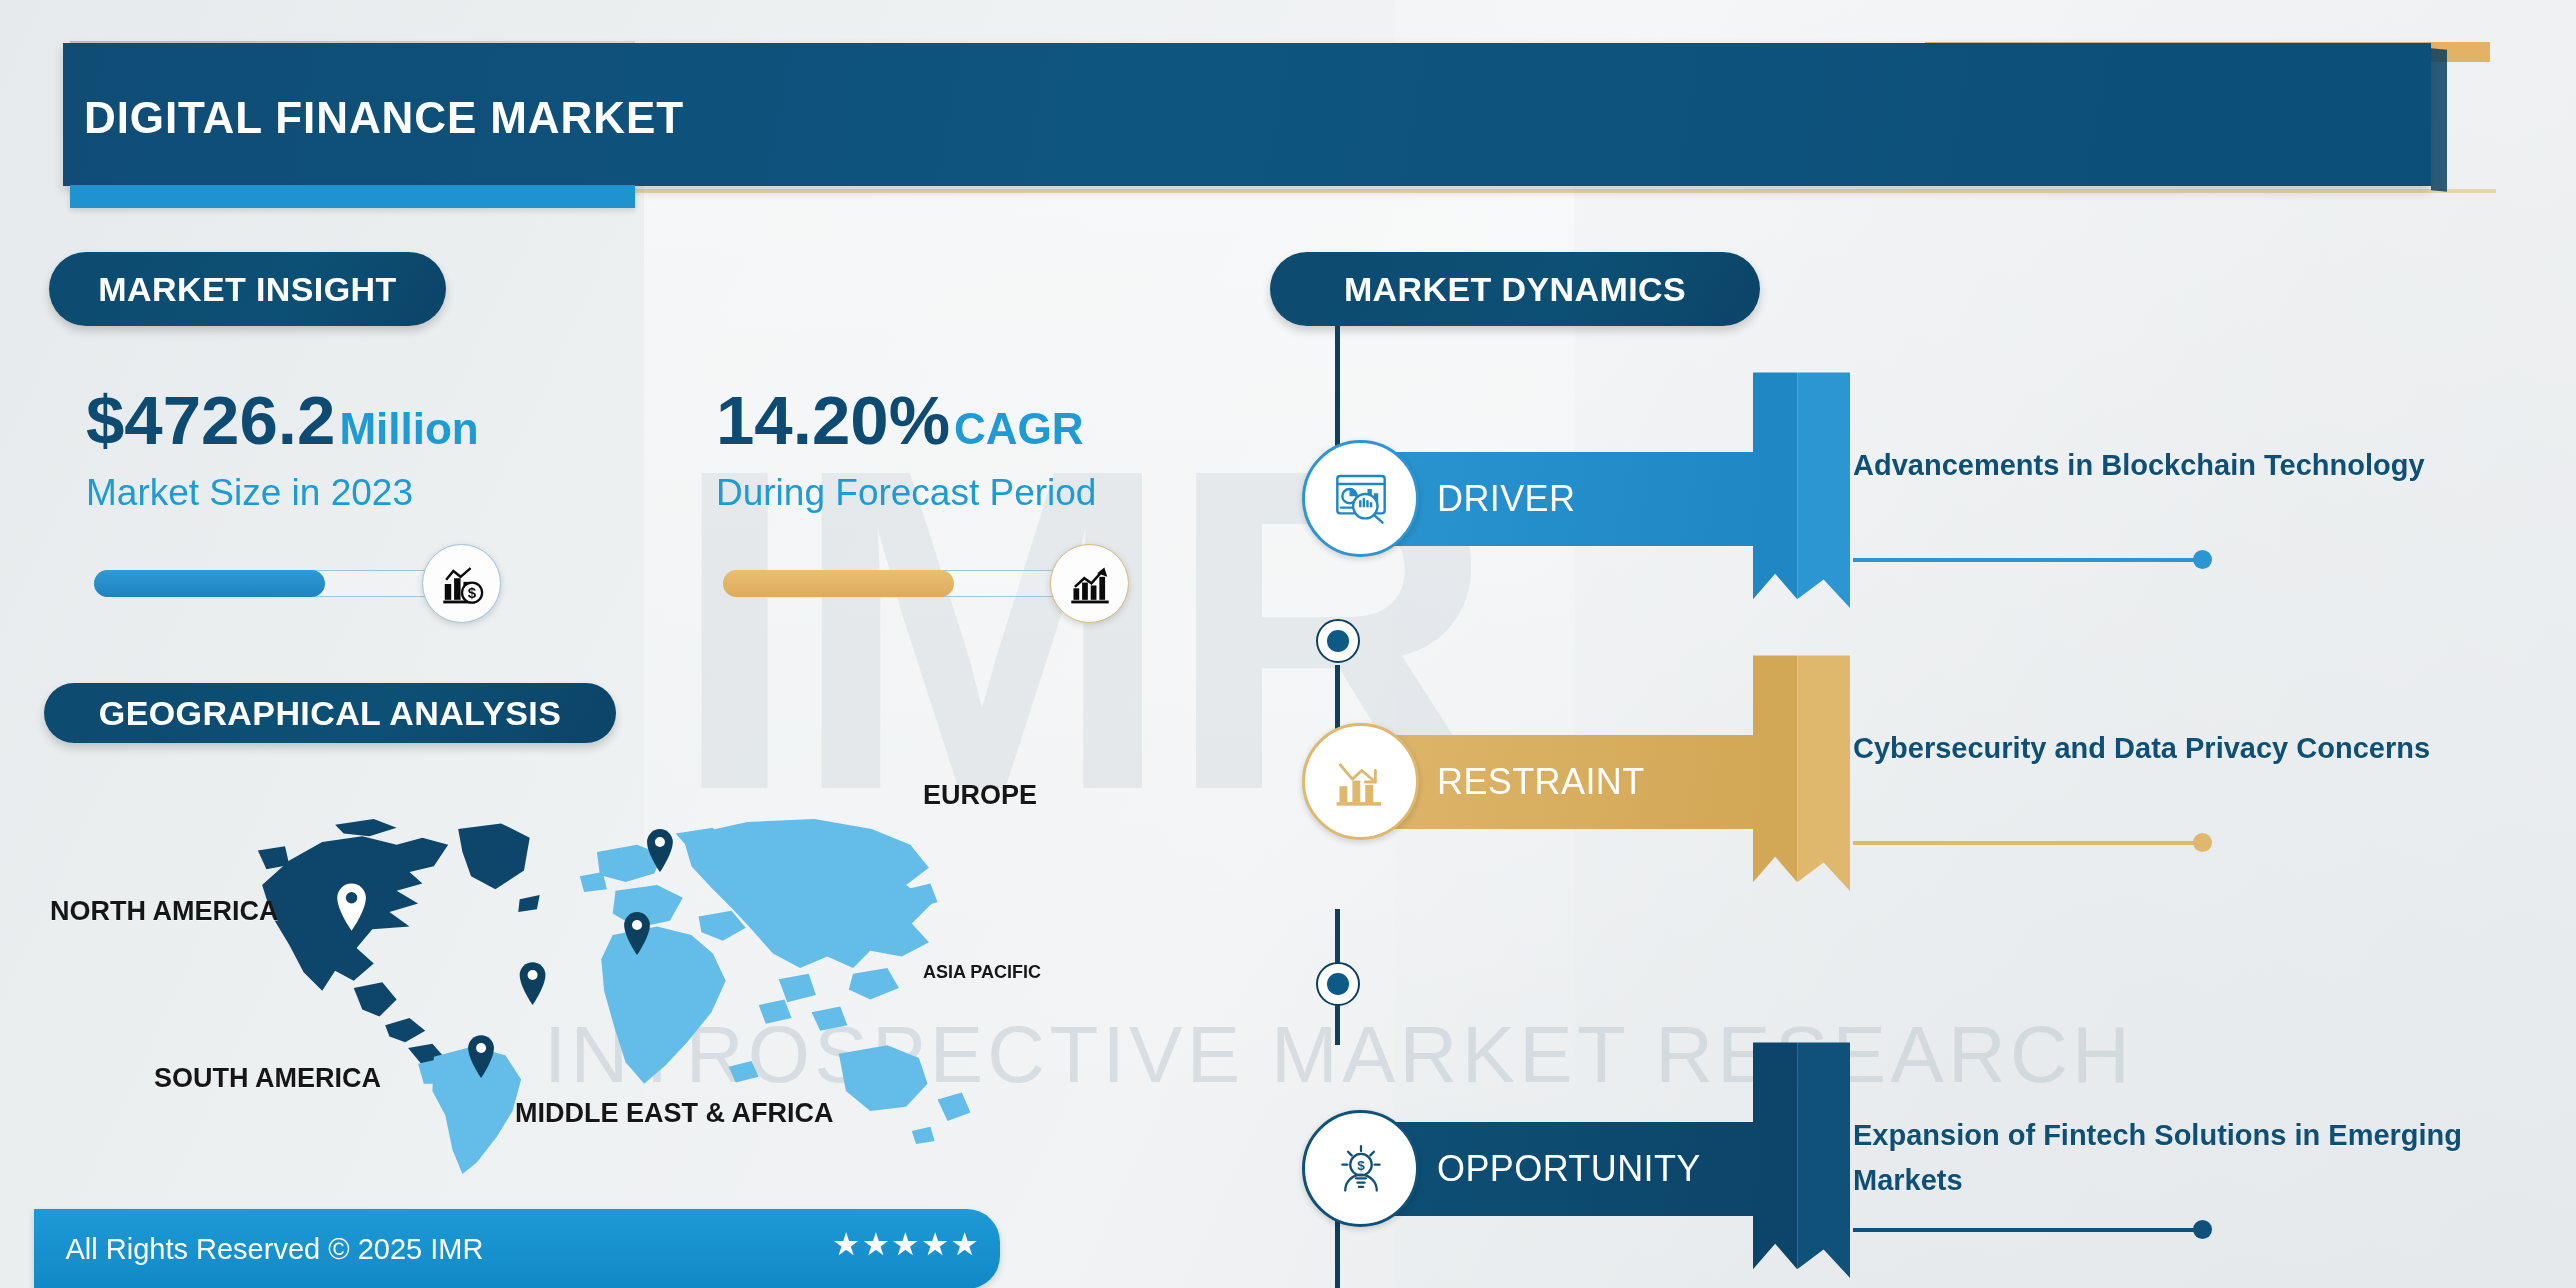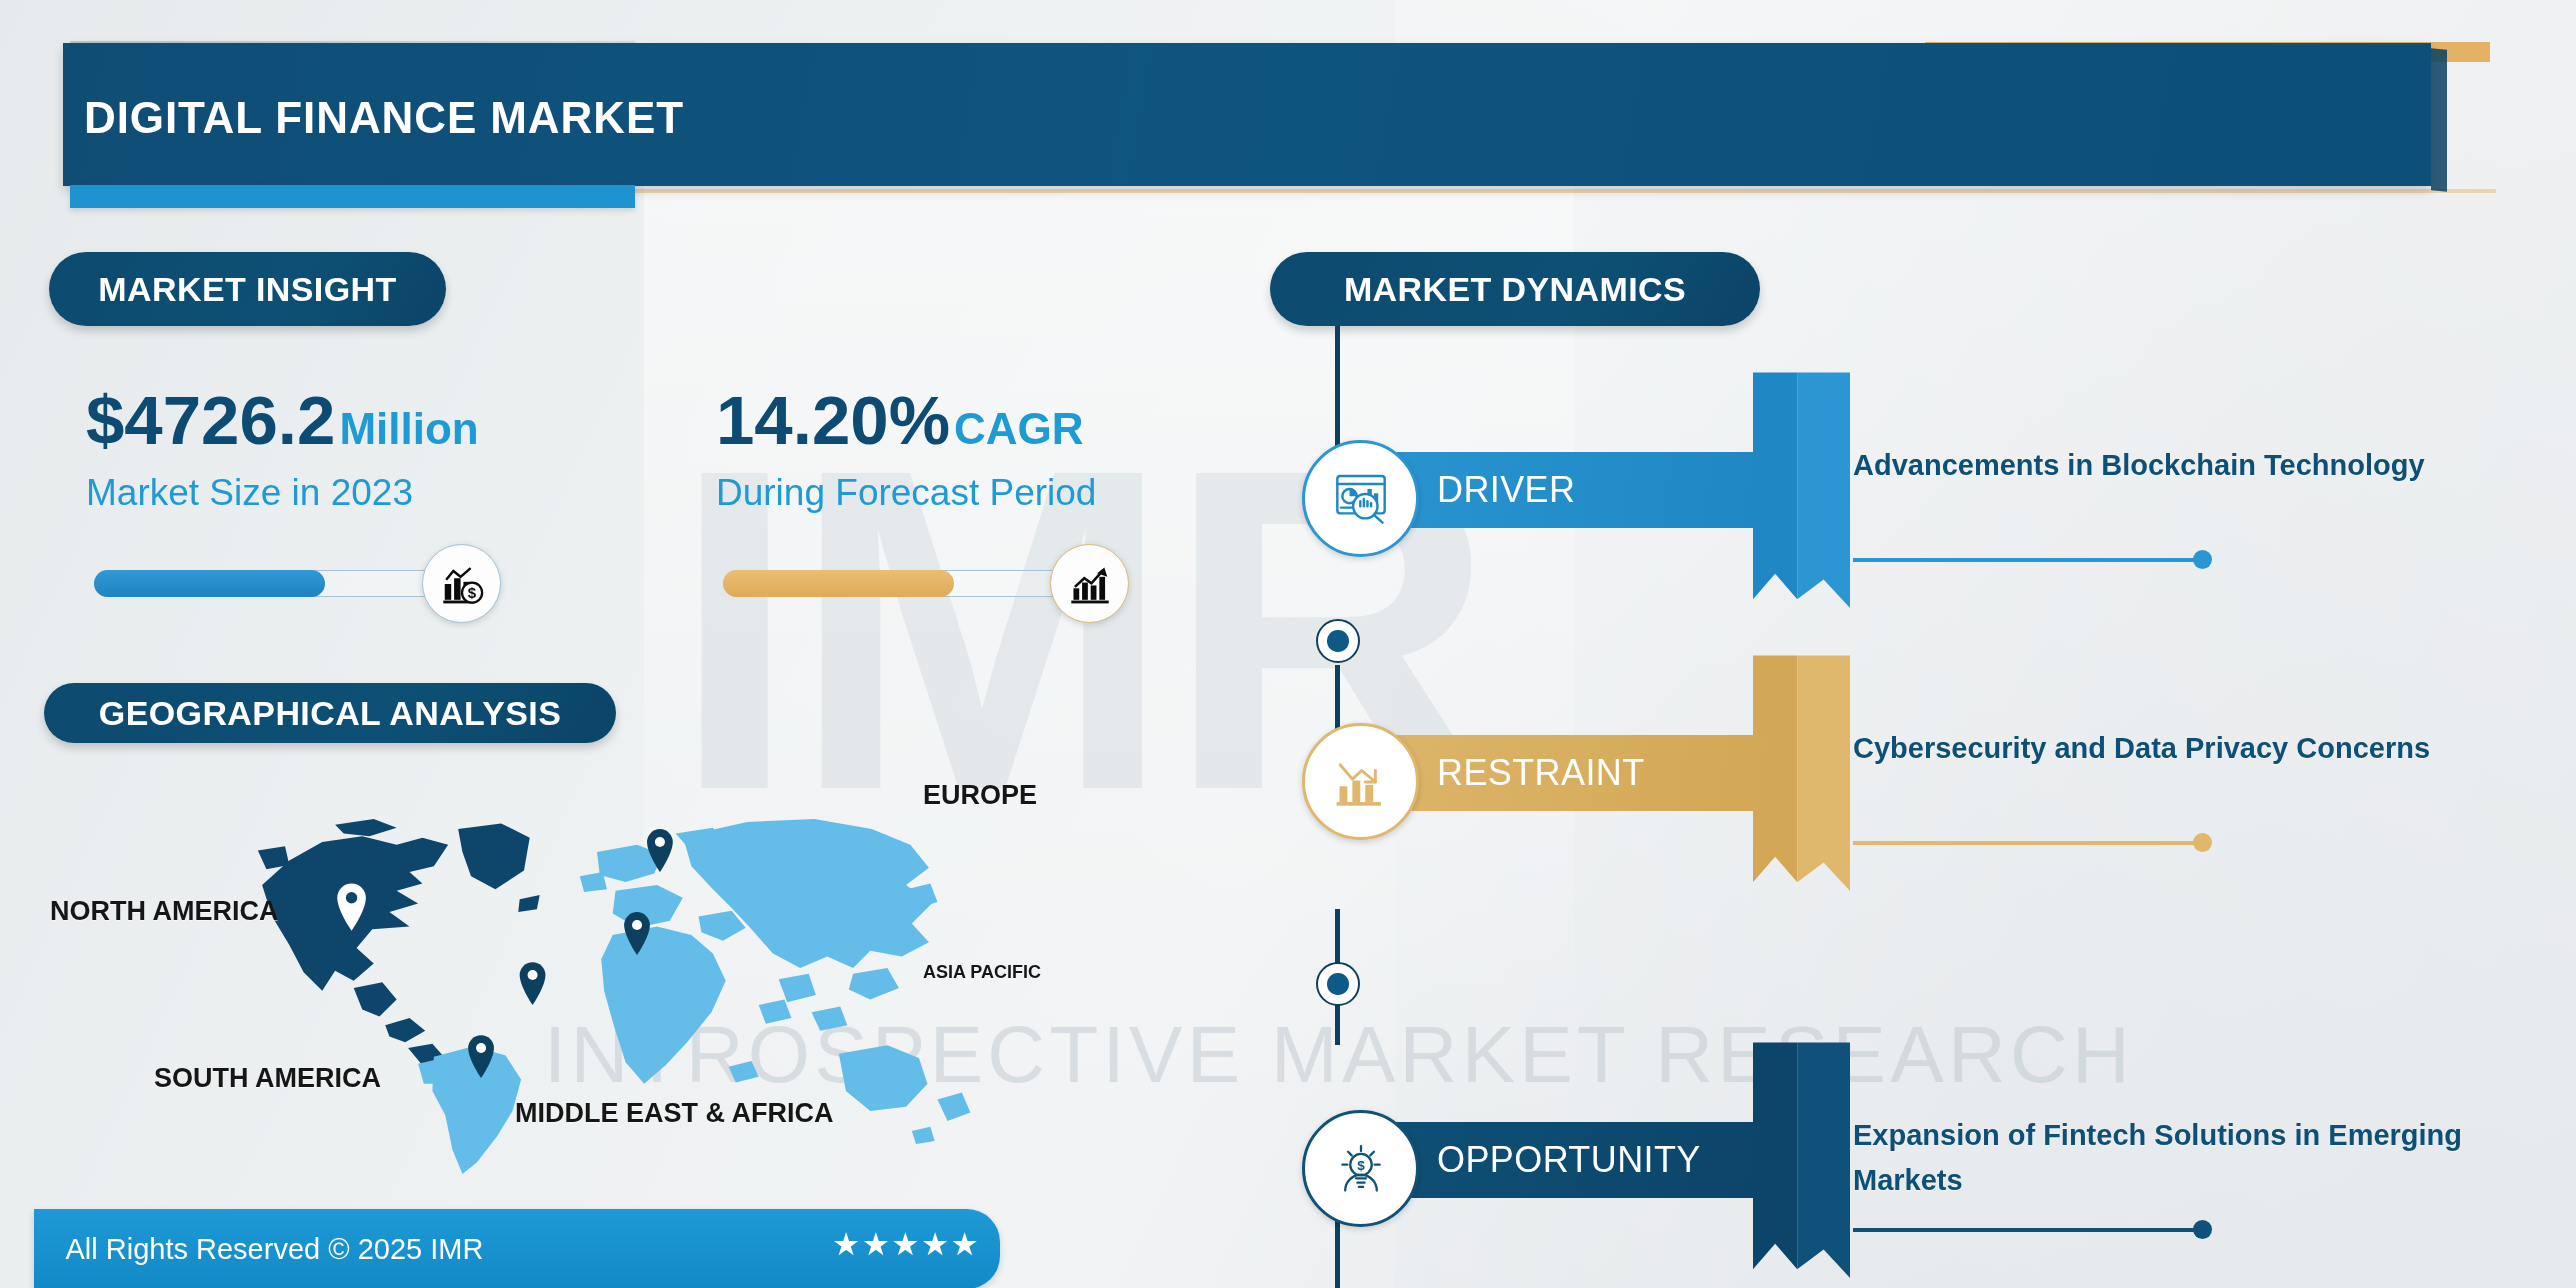--- a/index.html
+++ b/index.html
@@ -130,21 +130,21 @@
   #tl-dot-1 { left:1316px; top:619px; }
   #tl-dot-2 { left:1316px; top:962px; }
 
   
   .dyn-row { position:absolute; height:143px; }
   #dyn-driver { left:1281px; top:436px;  width:1259px; }
   #dyn-restr  { left:1281px; top:719px; width:1259px; }
   #dyn-opp    { left:1281px; top:1106px; width:1259px; }
 
   .dyn-band {
-    position:absolute; left:34px; top:15.7px; width:451px; height:76px;
+    position:absolute; left:34px; top:15.7px; width:451px; height:94px;
     border-radius:49px 0 0 49px;
     display:flex; align-items:center;
   }
   .dyn-band.blue  { background:linear-gradient(100deg,#2b96d1,#1e87c4); }
   .dyn-band.gold  { background:linear-gradient(100deg,#dfb76d,#d2a755); }
   .dyn-band.navy  { background:linear-gradient(100deg,#0f5178,#0c4569); }
   .dyn-band-label {
     color:#fff; font-size:36px; font-weight:500; letter-spacing:0.4px;
     margin-left:122px; white-space:nowrap;
   }

